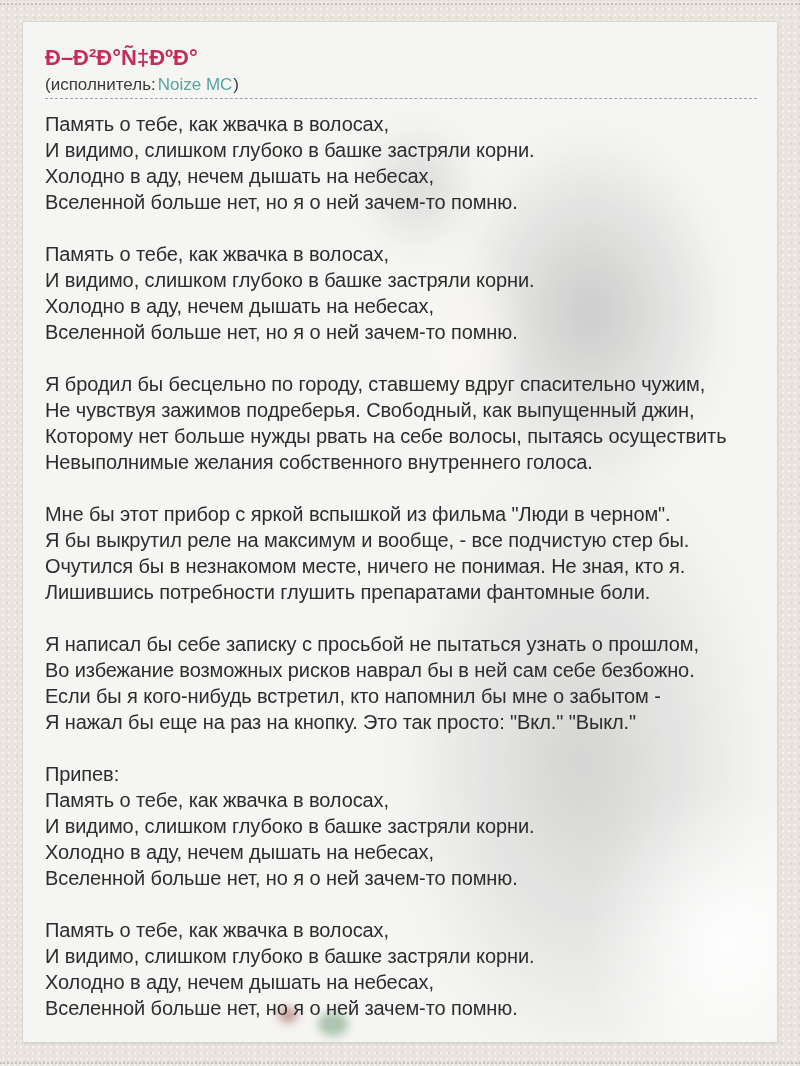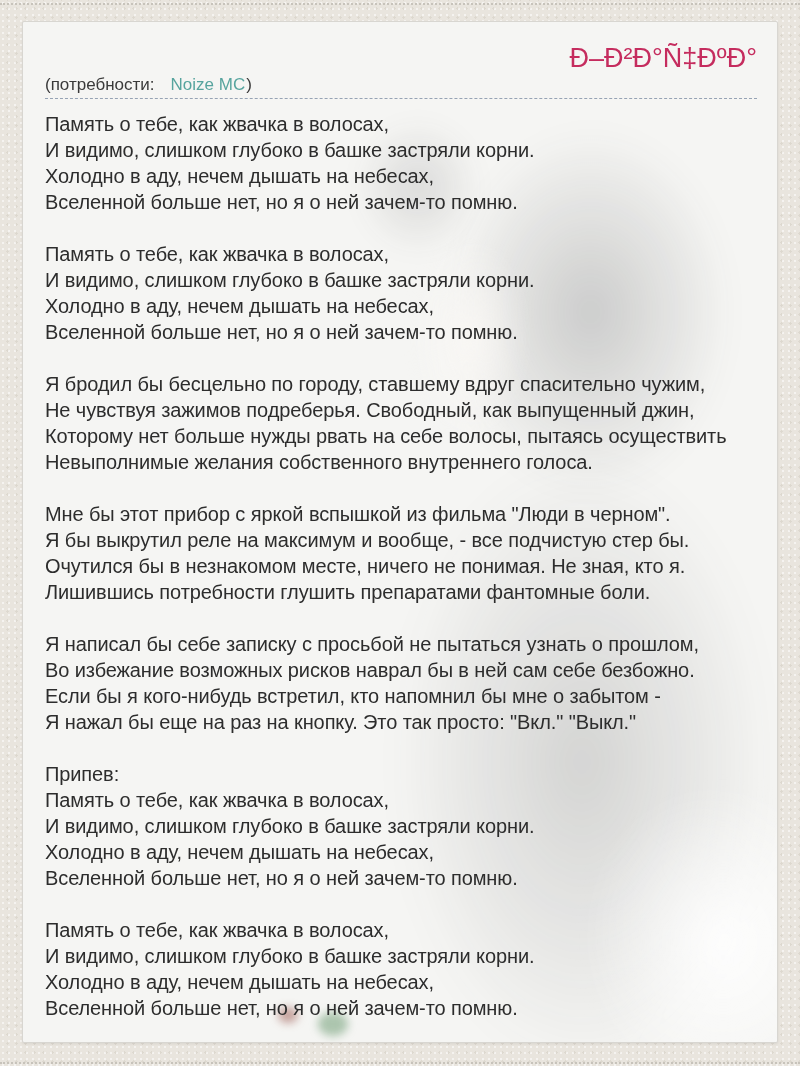--- a/index.html
+++ b/index.html
@@ -33,26 +33,25 @@
   .blob.b-face{left:390px;top:215px;width:115px;height:205px;
     background:radial-gradient(closest-side, rgba(250,248,245,.9), rgba(250,248,245,0));filter:blur(8px);}
   .blob.b-torso{left:368px;top:430px;width:382px;height:620px;
     background:radial-gradient(closest-side, rgba(50,52,55,.17), rgba(50,52,55,0));filter:blur(14px);}
   .blob.b-light{left:560px;top:760px;width:280px;height:320px;
     background:radial-gradient(closest-side, rgba(255,255,255,.85), rgba(255,255,255,0));filter:blur(10px);}
   .blob.b-green{left:295px;top:990px;width:30px;height:24px;background:rgba(100,150,105,.5);filter:blur(4px);}
   .blob.b-red{left:255px;top:985px;width:20px;height:16px;background:rgba(140,60,50,.45);filter:blur(4px);}
   .content{position:relative;padding:22px 20px 0 22px;}
   .title{
-    margin:0;font-size:27px;line-height:28px;font-weight:400;
+    margin:0;font-size:22px;line-height:28px;font-weight:700;
     color:var(--title-color,#c52c5e);
-    text-align:right;
   }
   .subtitle{margin-top:4px;font-size:17px;line-height:18px;color:#3a3a3a;}
-  .artist-link{color:var(--link-color,#57a49e);text-decoration:none;margin-left:16px;margin-right:1px;cursor:pointer;}
+  .artist-link{color:var(--link-color,#57a49e);text-decoration:none;margin-left:2px;margin-right:1px;cursor:pointer;}
   .separator{margin-top:4px;height:0;border-top:1px dashed var(--separator-color,#96a3b4);}
   .lyrics{font-size:20px;line-height:26px;color:var(--text-color,#2d2d2d);letter-spacing:-0.1px;}
   .lyrics p{margin:26px 0;}
   .lyrics p:first-child{margin-top:12px;}
 </style>
 </head>
 <body>
 
 <div class="edge-dots top"></div>
 
@@ -61,21 +60,21 @@
     <div class="blob b-shoulder"></div>
     <div class="blob b-hood"></div>
     <div class="blob b-face"></div>
     <div class="blob b-torso"></div>
     <div class="blob b-light"></div>
     <div class="blob b-green"></div>
     <div class="blob b-red"></div>
   </div>
   <div class="content">
     <h1 class="title">Ð–Ð²Ð°Ñ‡ÐºÐ°</h1>
-    <div class="subtitle"><span>(потребности:</span><a class="artist-link" href="#">Noize MC</a><span>)</span></div>
+    <div class="subtitle"><span>(исполнитель:</span><a class="artist-link" href="#">Noize MC</a><span>)</span></div>
     <div class="separator"></div>
     <div class="lyrics">
         <p>Память о тебе, как жвачка в волосах,<br>И видимо, слишком глубоко в башке застряли корни.<br>Холодно в аду, нечем дышать на небесах,<br>Вселенной больше нет, но я о ней зачем-то помню.</p>
         <p>Память о тебе, как жвачка в волосах,<br>И видимо, слишком глубоко в башке застряли корни.<br>Холодно в аду, нечем дышать на небесах,<br>Вселенной больше нет, но я о ней зачем-то помню.</p>
         <p>Я бродил бы бесцельно по городу, ставшему вдруг спасительно чужим,<br>Не чувствуя зажимов подреберья. Свободный, как выпущенный джин,<br>Которому нет больше нужды рвать на себе волосы, пытаясь осуществить<br>Невыполнимые желания собственного внутреннего голоса.</p>
         <p>Мне бы этот прибор с яркой вспышкой из фильма "Люди в черном".<br>Я бы выкрутил реле на максимум и вообще, - все подчистую стер бы.<br>Очутился бы в незнакомом месте, ничего не понимая. Не зная, кто я.<br>Лишившись потребности глушить препаратами фантомные боли.</p>
         <p>Я написал бы себе записку с просьбой не пытаться узнать о прошлом,<br>Во избежание возможных рисков наврал бы в ней сам себе безбожно.<br>Если бы я кого-нибудь встретил, кто напомнил бы мне о забытом -<br>Я нажал бы еще на раз на кнопку. Это так просто: "Вкл." "Выкл."</p>
         <p>Припев:<br>Память о тебе, как жвачка в волосах,<br>И видимо, слишком глубоко в башке застряли корни.<br>Холодно в аду, нечем дышать на небесах,<br>Вселенной больше нет, но я о ней зачем-то помню.</p>
         <p>Память о тебе, как жвачка в волосах,<br>И видимо, слишком глубоко в башке застряли корни.<br>Холодно в аду, нечем дышать на небесах,<br>Вселенной больше нет, но я о ней зачем-то помню.</p>
       </div>

